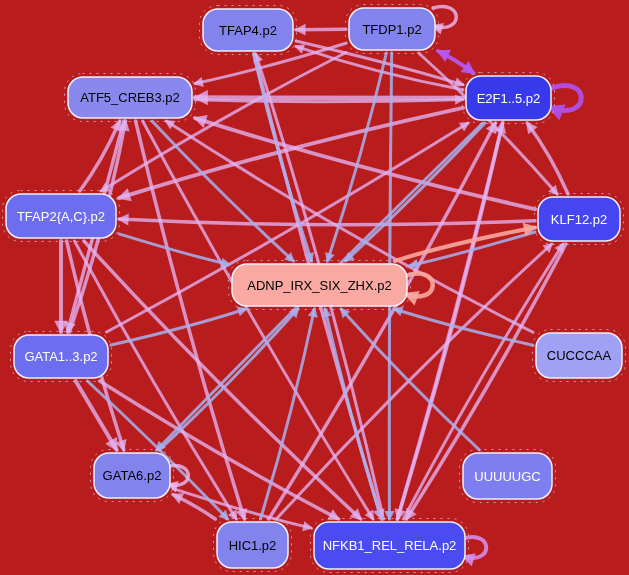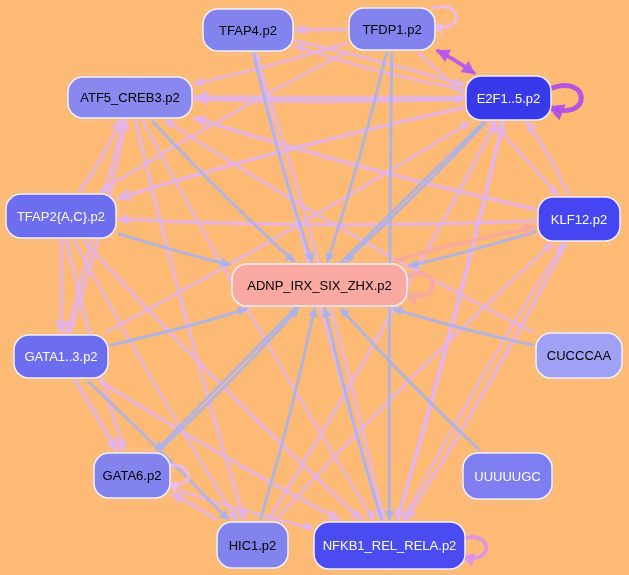--- a/index.html
+++ b/index.html
@@ -1,16 +1,16 @@
 <!DOCTYPE html>
 <html><head>
 <meta charset="utf-8">
 <style>
   html,body{margin:0;padding:0;background:#ffffff;}
-  .canvas{width:629px;height:575px;position:relative;overflow:hidden;background:#fdba74;}
+  .canvas{width:629px;height:575px;position:relative;overflow:hidden;background:#b91c1c;}
   svg{display:block;}
   .node-label{font-family:"Liberation Sans", sans-serif;font-size:13px;}
 </style>
 </head>
 <body>
 
 <div class="canvas">
   <svg width="629" height="575" xmlns="http://www.w3.org/2000/svg" viewBox="0 0 629 575">
     <g>
         <path d="M 346 29.319444444444443 Q 320 29.5 296 29.666666666666668" fill="none" stroke="#e3b3f3" stroke-width="3.5" stroke-opacity="0.78" stroke-linecap="round"></path>

